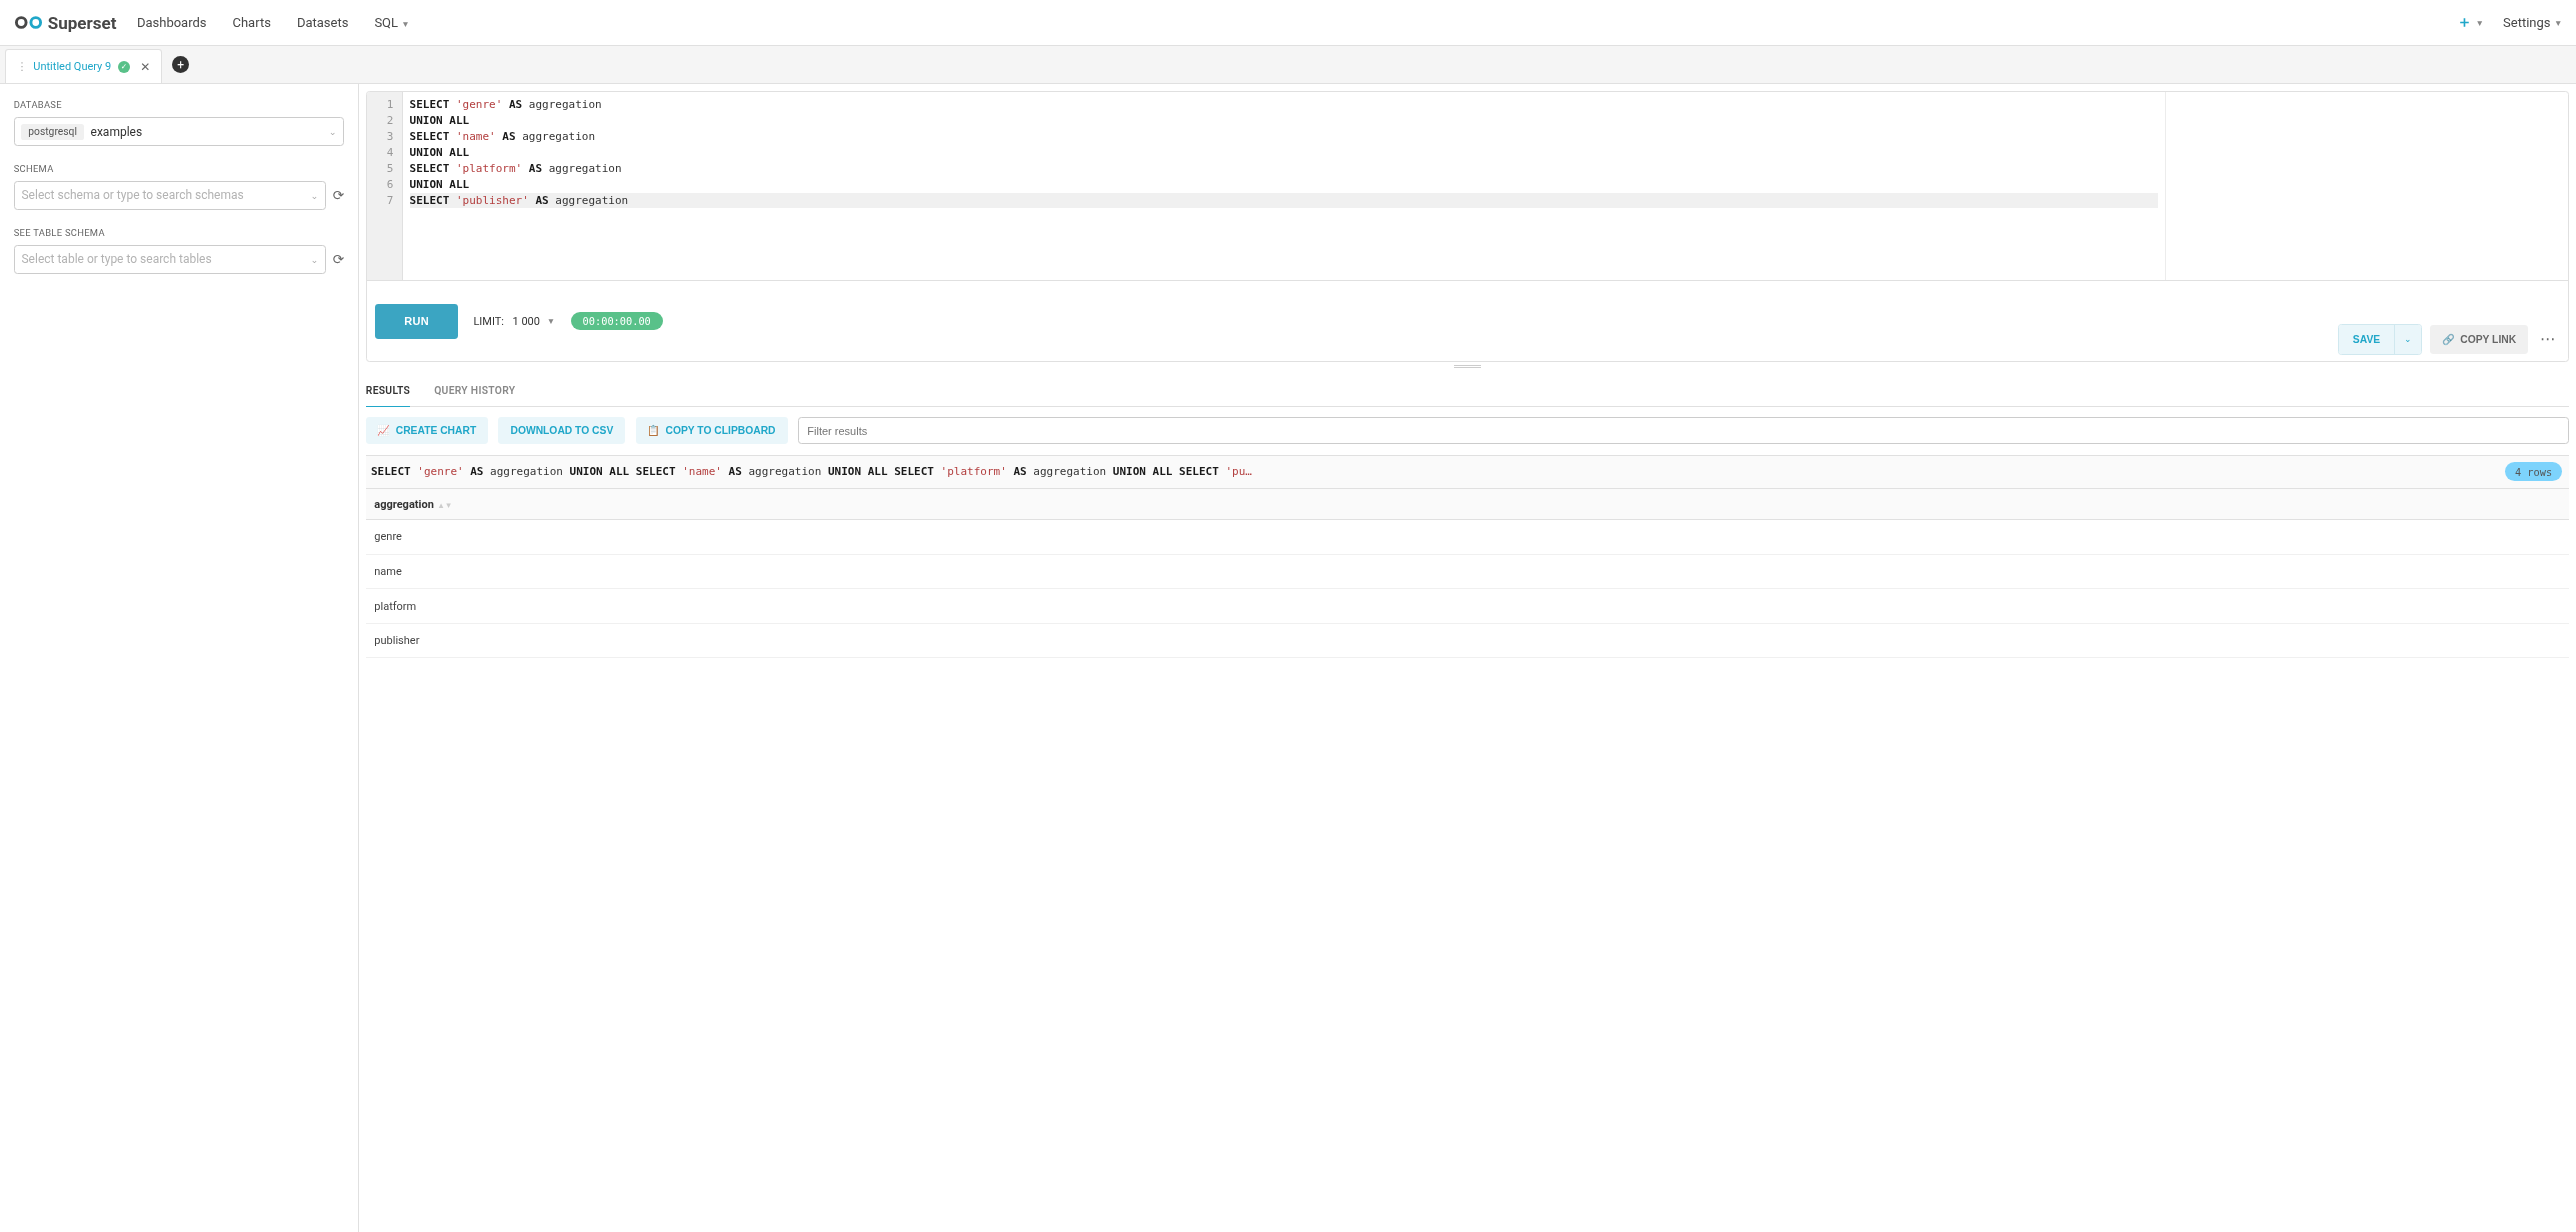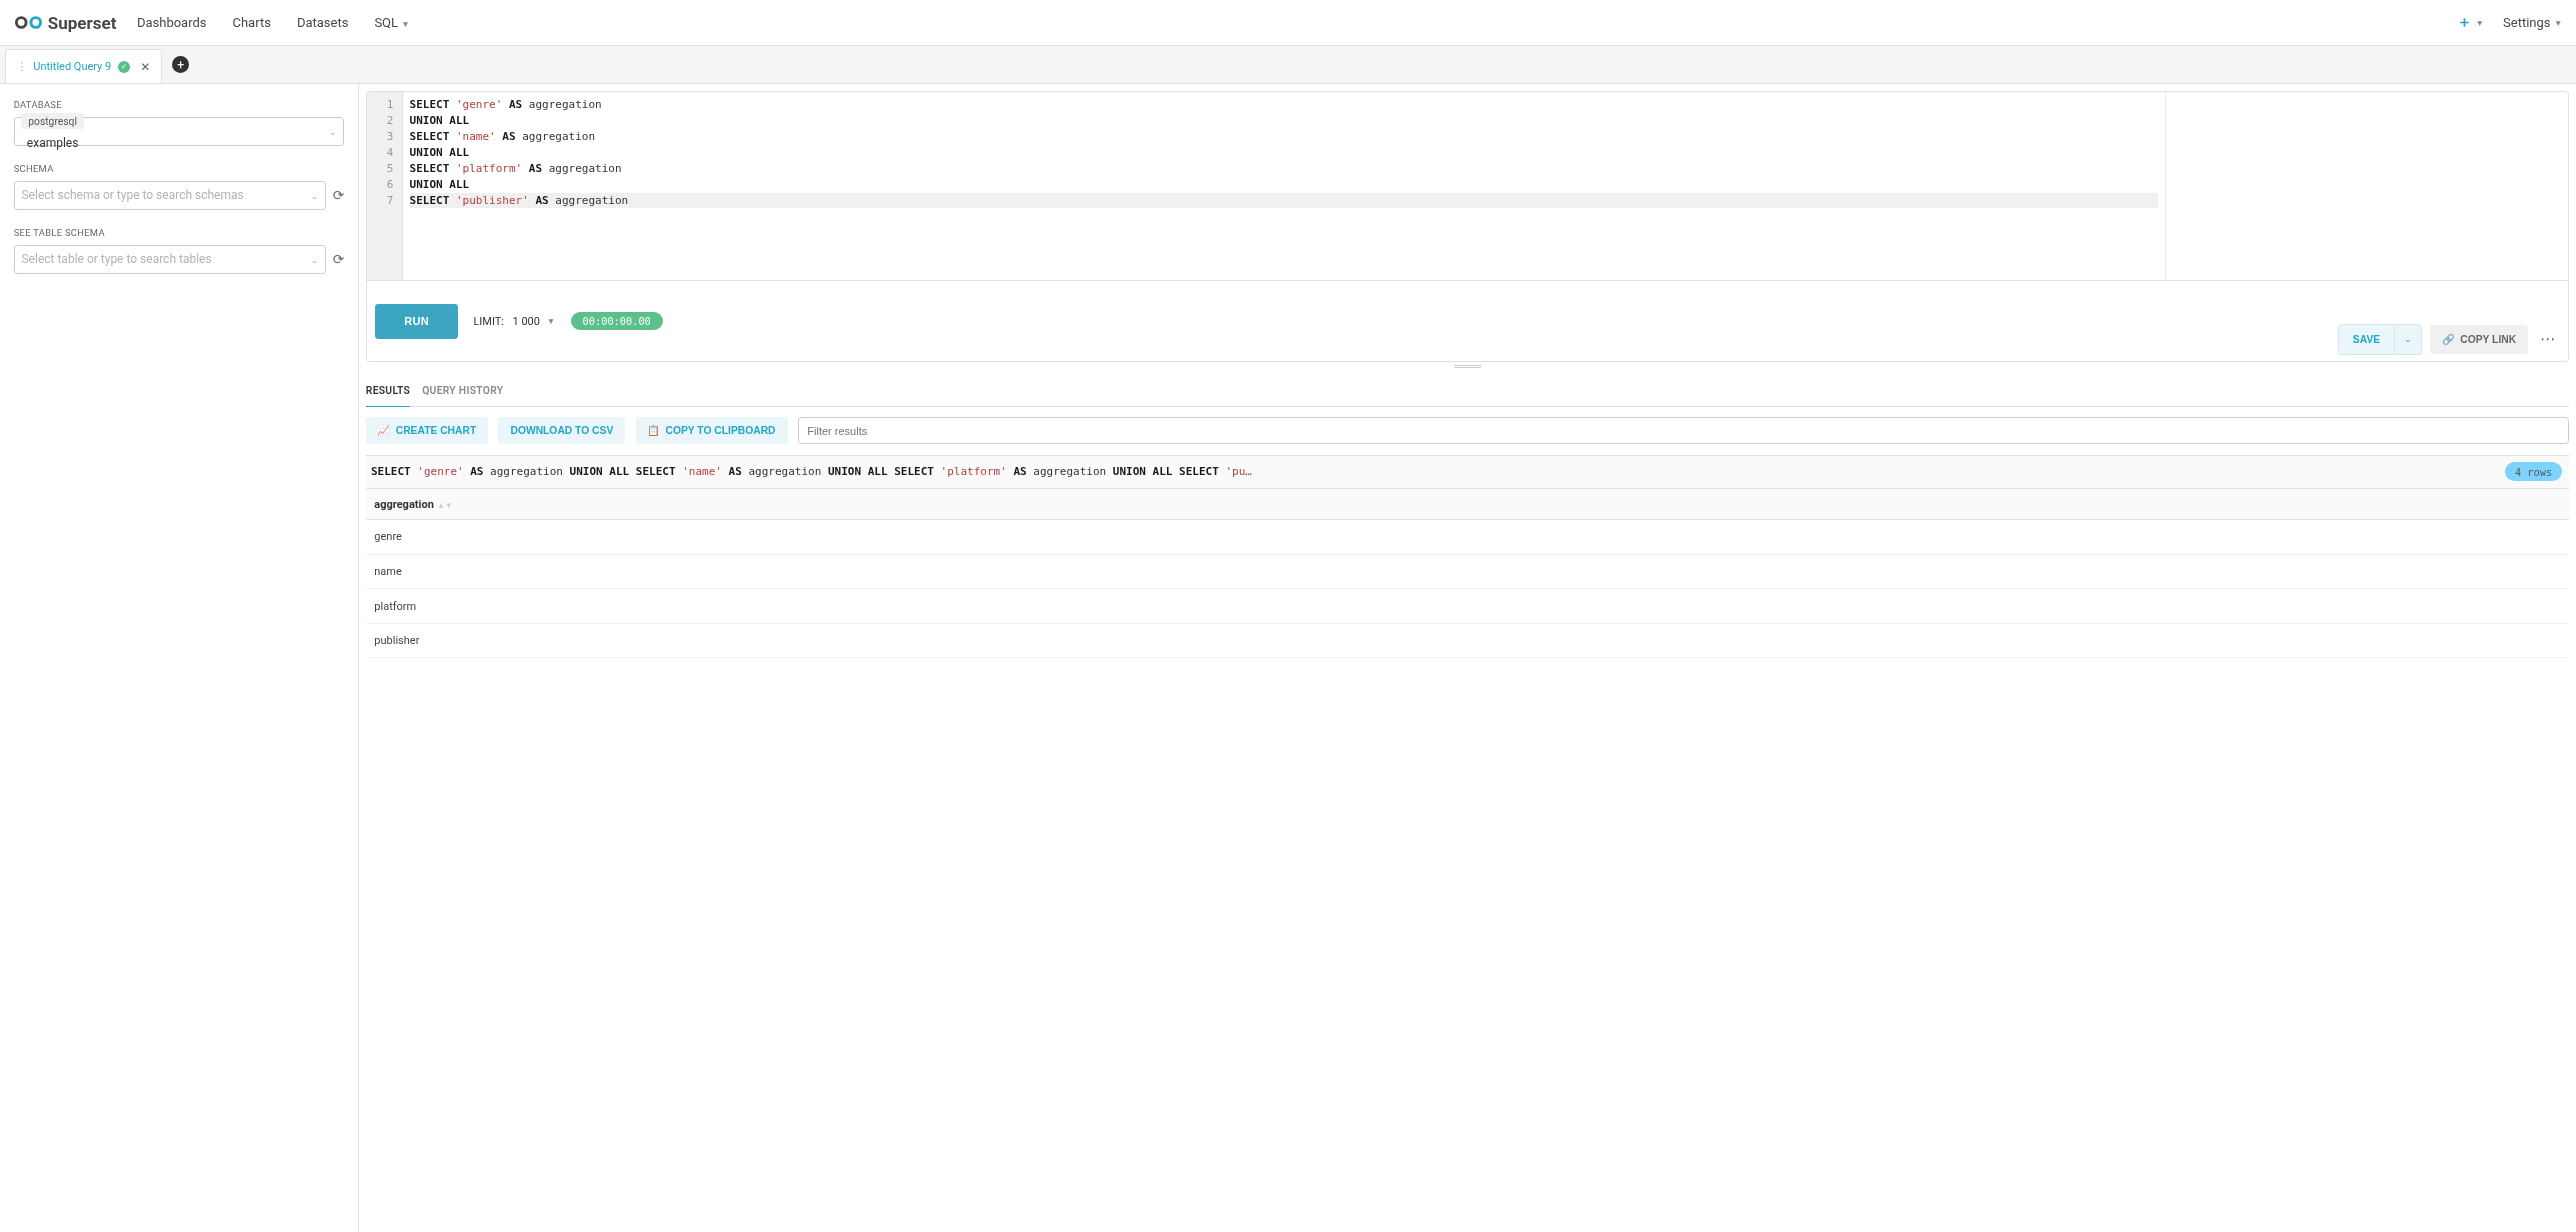--- a/index.html
+++ b/index.html
@@ -64,21 +64,21 @@
   .save-group { display: flex; border: 0.9px solid #d0e8ef; border-radius: 3.4px; overflow: hidden; }
   .save-btn { background: #eaf6fa; color: #20a7c9; border: none; padding: 0 13.7px; height: 29px; font-weight: 700; font-size: 10.3px; cursor: pointer; }
   .save-split { background: #eaf6fa; border: none; border-left: 0.9px solid #d0e8ef; width: 27px; height: 29px; color: #20a7c9; cursor: pointer; display:flex; align-items:center; justify-content:center;}
   .copylink-btn { background: #f0f0f0; color: #666; border: none; border-radius: 3.4px; padding: 0 12px; height: 29px; font-weight: 700; font-size: 10.3px; cursor: pointer; display: flex; align-items: center; gap: 5.1px; }
   .more-btn { color: #666; font-size: 15.4px; cursor: pointer; letter-spacing: 0.9px; padding: 0 3.4px; }
 
   .drag-handle { height: 8.5px; display: flex; justify-content: center; align-items: center; }
   .drag-handle .grip { width: 27px; height: 2.6px; border-top: 0.9px solid #ccc; border-bottom: 0.9px solid #ccc; }
 
   
-  .results-tabs { display: flex; gap: 12px; border-bottom: 0.9px solid #e0e0e0; margin-top: 5.1px; }
+  .results-tabs { display: flex; gap: 24px; border-bottom: 0.9px solid #e0e0e0; margin-top: 5.1px; }
   .results-tabs .rtab { font-size: 10.3px; font-weight: 600; letter-spacing: 0.3px; color: #888; padding: 8.5px 0; cursor: pointer; }
   .results-tabs .rtab.active { color: #333; border-bottom: 1.7px solid #20a7c9; margin-bottom: -0.9px; }
 
   
   .results-actions { display: flex; align-items: center; gap: 10.3px; padding: 10.3px 0; }
   .chip-btn { background: #eaf6fa; color: #20a7c9; border: none; border-radius: 3.4px; padding: 0 12px; height: 27px; font-weight: 700; font-size: 10.3px; cursor: pointer; display: flex; align-items: center; gap: 5.1px; }
   .filter-input { flex: 1; border: 0.9px solid #ccc; border-radius: 3.4px; height: 27px; padding: 0 8.5px; font-size: 11px; }
 
   
   .sql-oneliner { display: flex; align-items: center; gap: 10.3px; font-family: "Menlo","Consolas",monospace; font-size: 11px; padding: 6.8px 0; border-bottom: 0.9px solid #e0e0e0; border-top: 0.9px solid #e0e0e0; background:#fafafa;}
@@ -136,21 +136,21 @@
     </div>
   </div>
 </div>
 
 <div class="main">
 
   <div class="left-pane">
     <div class="section">
       <div class="section-label">DATABASE</div>
       <div class="select-shell">
-        <span style="display:flex;align-items:center;gap:6.8px;flex-direction:column;">
+        <span style="display:flex;align-items:center;gap:6.8px;">
           <span class="pill">postgresql</span>
           <span class="value">examples</span>
         </span>
         <span class="chev">⌄</span>
       </div>
     </div>
 
     <div class="section">
       <div class="section-label">SCHEMA</div>
       <div class="row-with-refresh">

